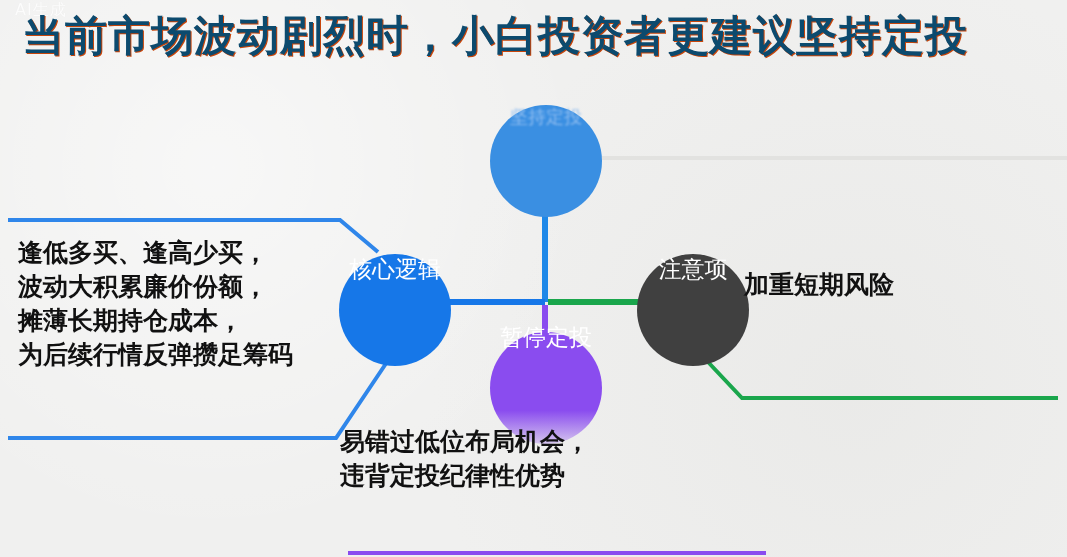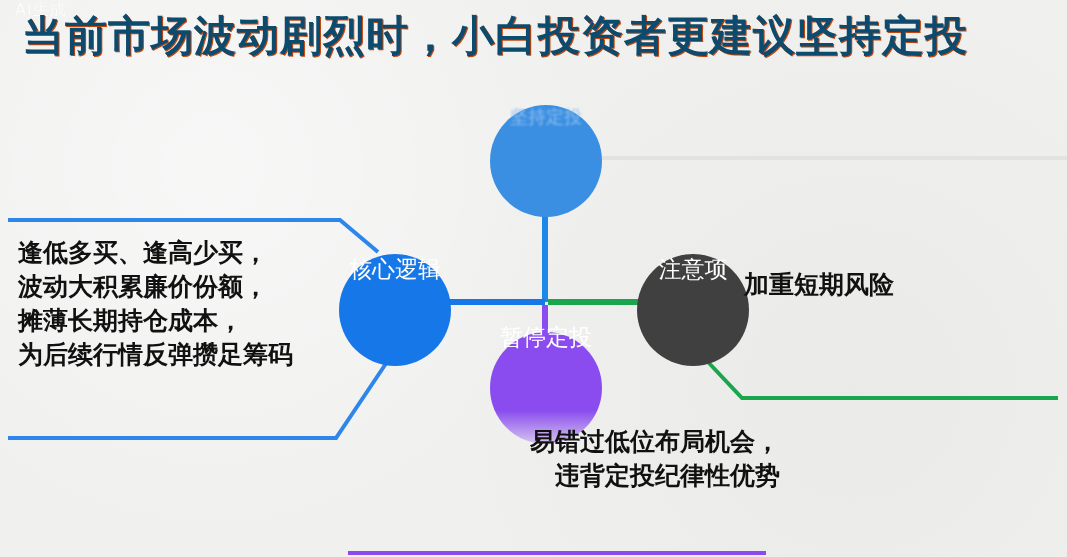--- a/index.html
+++ b/index.html
@@ -34,21 +34,21 @@
   .node.left { left:339px; top:254px; width:112px; height:112px; background:#1677e8; }
   .node.right { left:637px; top:254px; width:112px; height:112px; background:#404040; }
   .node.bottom { left:490px; top:332px; width:112px; height:112px;
     background:linear-gradient(180deg,#8a4cef 0%, #8a4cef 70%, rgba(138,76,239,0.25) 100%); }
   .node.bottom span { margin-top:-10px; }
   .text-block {
     position:absolute; color:#111; font-weight:bold; font-size:25px; line-height:34px;
   }
   .tb-left { left:18px; top:236px; width:360px; }
   .tb-right { left:744px; top:268px; width:320px; }
-  .tb-bottom { left:340px; top:425px; width:440px; text-align:right; }
+  .tb-bottom { left:340px; top:425px; width:440px; text-align:left; }
   .tb-bottom div, .tb-left div, .tb-right div { white-space:nowrap; }
 </style>
 </head>
 <body>
 
 <div class="bg"></div>
 
 <div class="watermark">AI生成</div>
 <div class="title">当前市场波动剧烈时，小白投资者更建议坚持定投</div>
 

